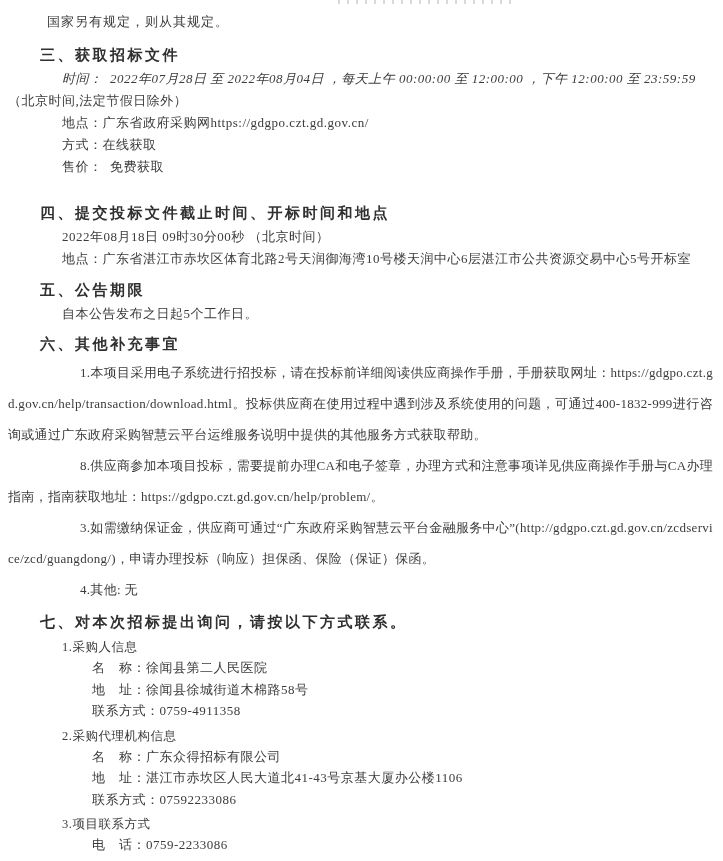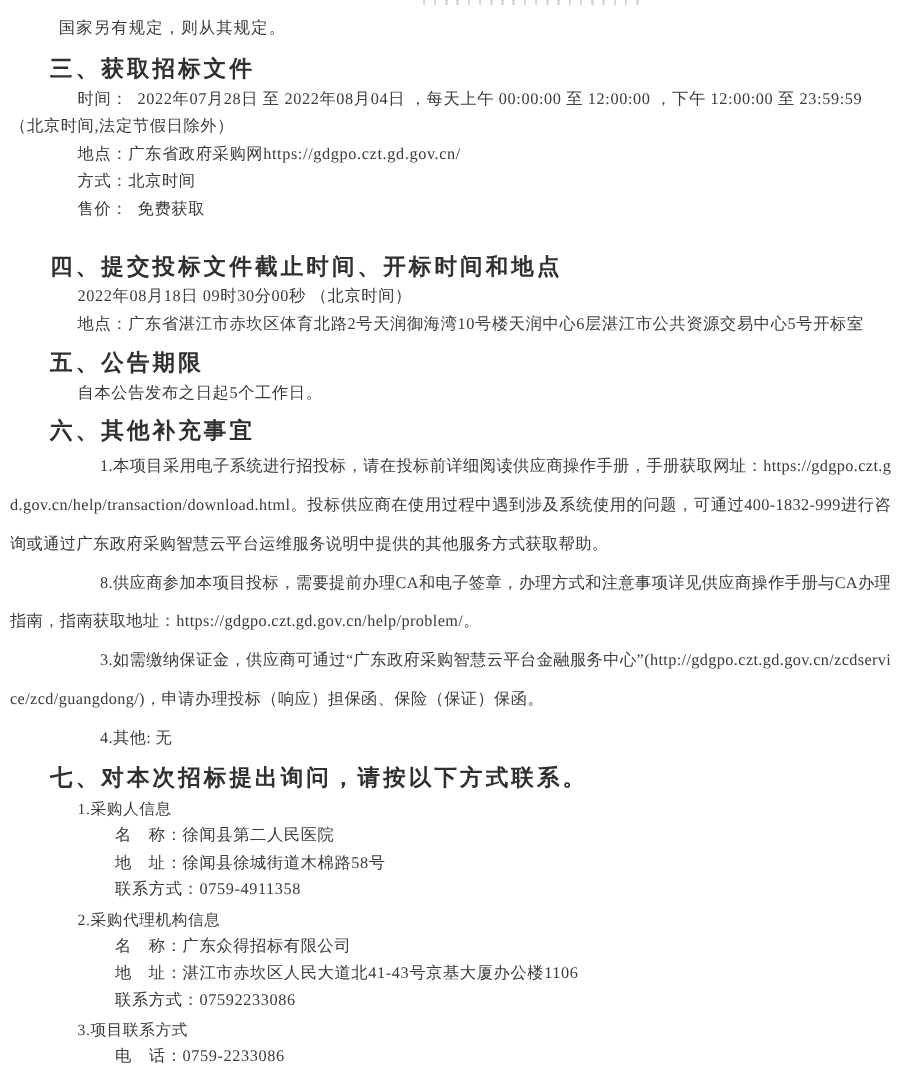--- a/index.html
+++ b/index.html
@@ -15,31 +15,31 @@
     overflow:hidden;
   }
   p { margin:0; }
   .clip-remnant {
     position:absolute; top:0; left:338px; width:175px; height:4px;
     background:repeating-linear-gradient(90deg,#b9b9c4 0 2px,transparent 2px 9px);
     opacity:.55;
   }
   .intro { margin:7px 0 0 39px; line-height:21px; letter-spacing:1px; white-space:pre-wrap; }
   .hd {
-    font-size:18px; font-weight:700; color:#303030;
+    font-size:15px; font-weight:700; color:#303030;
     line-height:22px; letter-spacing:2.5px;
     margin-left:32px; margin-bottom:2px;
   }
   .hd-s3 { margin-top:12px; }
   .hd-s4 { margin-top:24px; }
   .hd-s5 { margin-top:9px; }
   .hd-s6 { margin-top:8px; }
   .hd-s7 { margin-top:6px; }
   .bl { margin-left:54px; line-height:22px; letter-spacing:.5px; white-space:pre-wrap; }
-  .one-line { white-space:pre; }
+  .one-line { white-space:pre;font-style:italic; }
   .wrapline { margin-left:0; line-height:22px; letter-spacing:.5px; white-space:pre-wrap; }
   .para {
     line-height:31px; text-indent:72px;
     text-align:justify; word-break:break-all;
     letter-spacing:.3px;
   }
   .gtitle { margin-left:54px; margin-top:4px; line-height:20px; font-size:12.5px; letter-spacing:.5px; }
   .gline { margin-left:84px; line-height:21.5px; letter-spacing:.5px; white-space:pre-wrap; }
   .footer { margin:10px 36px 0 0; text-align:right; line-height:23px; letter-spacing:.5px; }
 </style>
@@ -49,21 +49,21 @@
 <div class="page">
 
   <div class="clip-remnant"></div>
 
   <p class="intro">国家另有规定，则从其规定。</p>
 
   <p class="hd hd-s3">三、获取招标文件</p>
   <p class="bl one-line">时间：  2022年07月28日 至 2022年08月04日 ，每天上午 00:00:00 至 12:00:00 ，下午 12:00:00 至 23:59:59</p>
   <p class="wrapline">（北京时间,法定节假日除外）</p>
   <p class="bl">地点：广东省政府采购网https://gdgpo.czt.gd.gov.cn/</p>
-  <p class="bl">方式：北京时间</p>
+  <p class="bl">方式：在线获取</p>
   <p class="bl">售价：  免费获取</p>
 
   <p class="hd hd-s4">四、提交投标文件截止时间、开标时间和地点</p>
   <p class="bl">2022年08月18日 09时30分00秒 （北京时间）</p>
   <p class="bl">地点：广东省湛江市赤坎区体育北路2号天润御海湾10号楼天润中心6层湛江市公共资源交易中心5号开标室</p>
 
   <p class="hd hd-s5">五、公告期限</p>
   <p class="bl">自本公告发布之日起5个工作日。</p>
 
   <p class="hd hd-s6">六、其他补充事宜</p>

